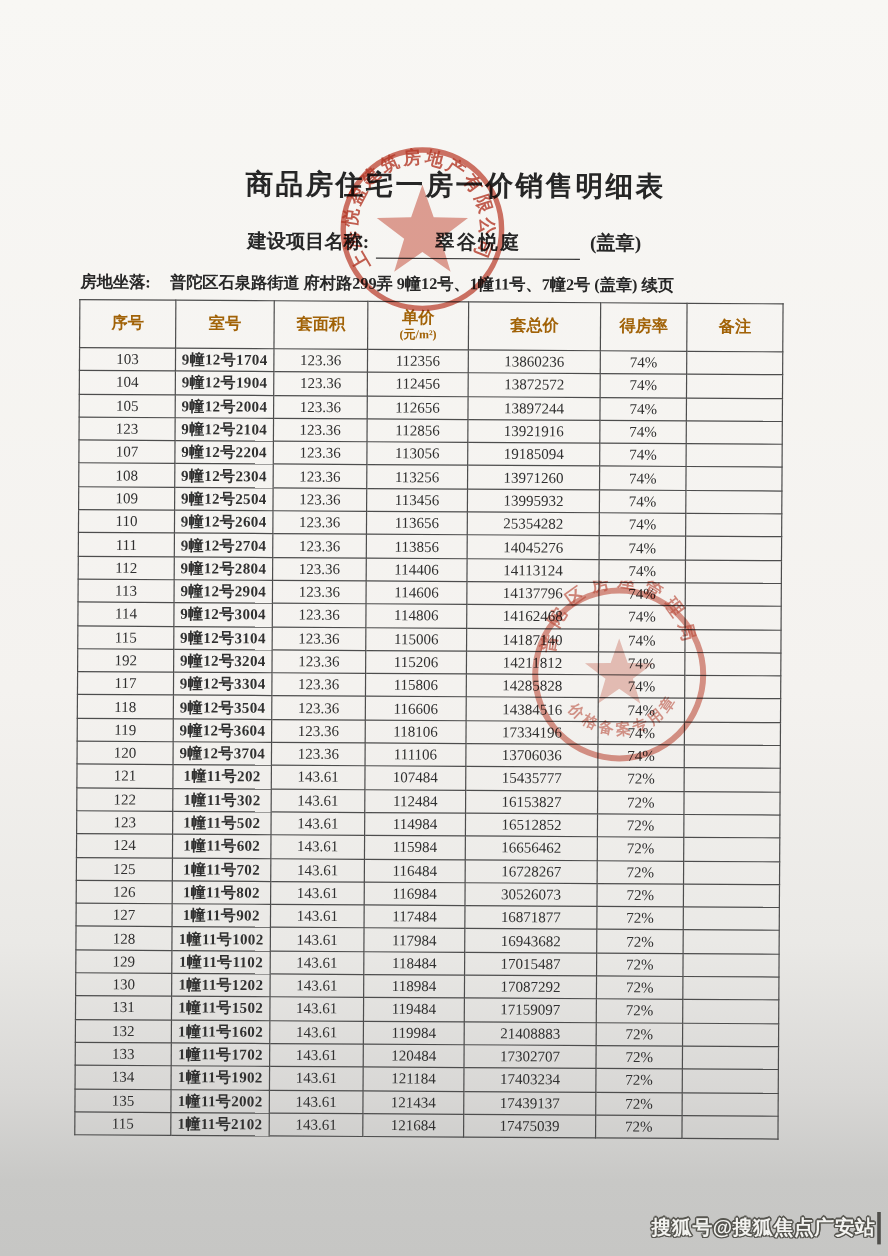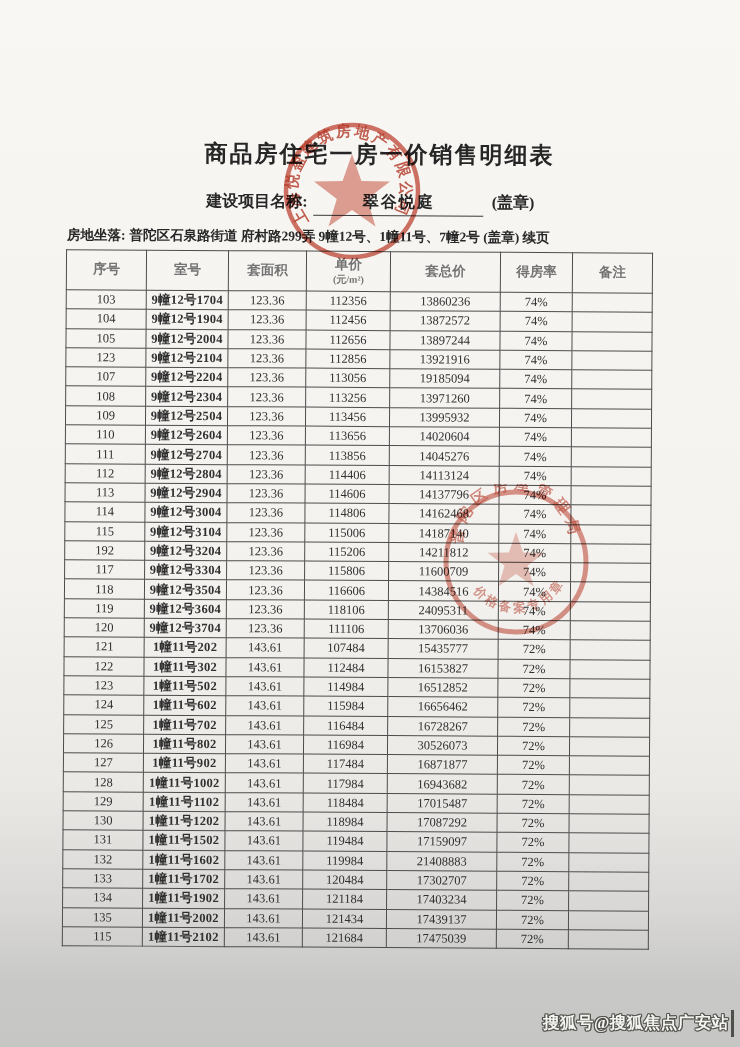--- a/index.html
+++ b/index.html
@@ -8,32 +8,32 @@
     background:linear-gradient(180deg,#f8f7f4 0%,#f4f2ef 55%,#eae9e6 75%,#d8d7d5 87%,#c8c8c6 94%,#c6c6c4 100%);
     font-family:"Liberation Serif","DejaVu Serif",serif;color:#2e2e2e;
   }
   .sheet{position:absolute;inset:0;}
   .tilt{position:absolute;left:0;top:0;width:740px;height:1047px;transform:rotate(0.35deg);transform-origin:370px 260px;}
   .doc-title{position:absolute;left:0;top:139px;width:740px;margin:0;text-align:center;
     font-size:23px;font-weight:bold;letter-spacing:2px;text-indent:18px;color:#262626;}
   .project-line{position:absolute;left:206px;top:192px;font-size:16px;font-weight:bold;white-space:nowrap;color:#272727;}
   .uline{display:inline-block;width:170px;border-bottom:1.6px solid #3a3a3a;text-align:center;margin:0 8px 0 6px;padding-bottom:2px;letter-spacing:2px;}
   .loc-line{position:absolute;left:67px;top:228px;width:660px;font-size:13.5px;font-weight:bold;white-space:nowrap;color:#272727;}
-  .loc-line .lbl{margin-right:4px;font-family:Liberation Serif, serif;}
+  .loc-line .lbl{margin-right:16px;font-family:Liberation Serif, serif;}
   table.sales{position:absolute;left:66px;top:251px;width:586px;border-collapse:collapse;table-layout:fixed;}
   .sales th,.sales td{border:1px solid #4d4d4d;text-align:center;padding:0;overflow:hidden;white-space:nowrap;}
-  .sales thead th{height:39px;font-size:13.5px;font-weight:bold;line-height:1.2;color:#737373;}
+  .sales thead th{height:39px;font-size:13.5px;font-weight:bold;line-height:1.2;color:#a16207;}
   .sales thead th .sub{font-size:10px;font-weight:bold;}
   .sales tbody td{height:18.3px;font-size:12.5px;line-height:18px;color:#303030;}
   td.c-room{font-weight:bold;letter-spacing:0.3px;}
   td.c-seq,td.c-area,td.c-price,td.c-total,td.c-rate{font-weight:normal;}
   .seal{position:absolute;mix-blend-mode:multiply;pointer-events:none;}
   .seal-top{left:277px;top:116px;}
   .seal-mid{left:438px;top:484px;opacity:0.88;}
-  .watermark{position:absolute;left:543px;top:1012px;font-family:Liberation Serif, serif;
+  .watermark{position:absolute;left:543px;top:1012px;font-family:Liberation Sans, sans-serif;
     font-size:16.5px;font-weight:bold;letter-spacing:0.5px;color:#f4f4f1;
     text-shadow:1.2px 0 0 #56554f,-1.2px 0 0 #56554f,0 1.2px 0 #56554f,0 -1.2px 0 #56554f,
       0.9px 0.9px 0 #56554f,-0.9px 0.9px 0 #56554f,0.9px -0.9px 0 #56554f,-0.9px -0.9px 0 #56554f;}
   .wm-bar{position:absolute;left:731px;top:1010px;width:3px;height:27px;background:#4f4e4a;}
 </style>
 </head>
 <body>
 
 <div class="sheet">
   <div class="tilt">
@@ -135,21 +135,21 @@
           <td class="c-price">113456</td>
           <td class="c-total">13995932</td>
           <td class="c-rate">74%</td>
           <td class="c-note"></td>
         </tr>
           <tr>
           <td class="c-seq">110</td>
           <td class="c-room">9幢12号2604</td>
           <td class="c-area">123.36</td>
           <td class="c-price">113656</td>
-          <td class="c-total">14020604</td>
+          <td class="c-total">25354282</td>
           <td class="c-rate">74%</td>
           <td class="c-note"></td>
         </tr>
           <tr>
           <td class="c-seq">111</td>
           <td class="c-room">9幢12号2704</td>
           <td class="c-area">123.36</td>
           <td class="c-price">113856</td>
           <td class="c-total">14045276</td>
           <td class="c-rate">74%</td>
@@ -198,39 +198,39 @@
           <td class="c-price">115206</td>
           <td class="c-total">14211812</td>
           <td class="c-rate">74%</td>
           <td class="c-note"></td>
         </tr>
           <tr>
           <td class="c-seq">117</td>
           <td class="c-room">9幢12号3304</td>
           <td class="c-area">123.36</td>
           <td class="c-price">115806</td>
-          <td class="c-total">11600709</td>
+          <td class="c-total">14285828</td>
           <td class="c-rate">74%</td>
           <td class="c-note"></td>
         </tr>
           <tr>
           <td class="c-seq">118</td>
           <td class="c-room">9幢12号3504</td>
           <td class="c-area">123.36</td>
           <td class="c-price">116606</td>
           <td class="c-total">14384516</td>
           <td class="c-rate">74%</td>
           <td class="c-note"></td>
         </tr>
           <tr>
           <td class="c-seq">119</td>
           <td class="c-room">9幢12号3604</td>
           <td class="c-area">123.36</td>
           <td class="c-price">118106</td>
-          <td class="c-total">24095311</td>
+          <td class="c-total">17334196</td>
           <td class="c-rate">74%</td>
           <td class="c-note"></td>
         </tr>
           <tr>
           <td class="c-seq">120</td>
           <td class="c-room">9幢12号3704</td>
           <td class="c-area">123.36</td>
           <td class="c-price">111106</td>
           <td class="c-total">13706036</td>
           <td class="c-rate">74%</td>

